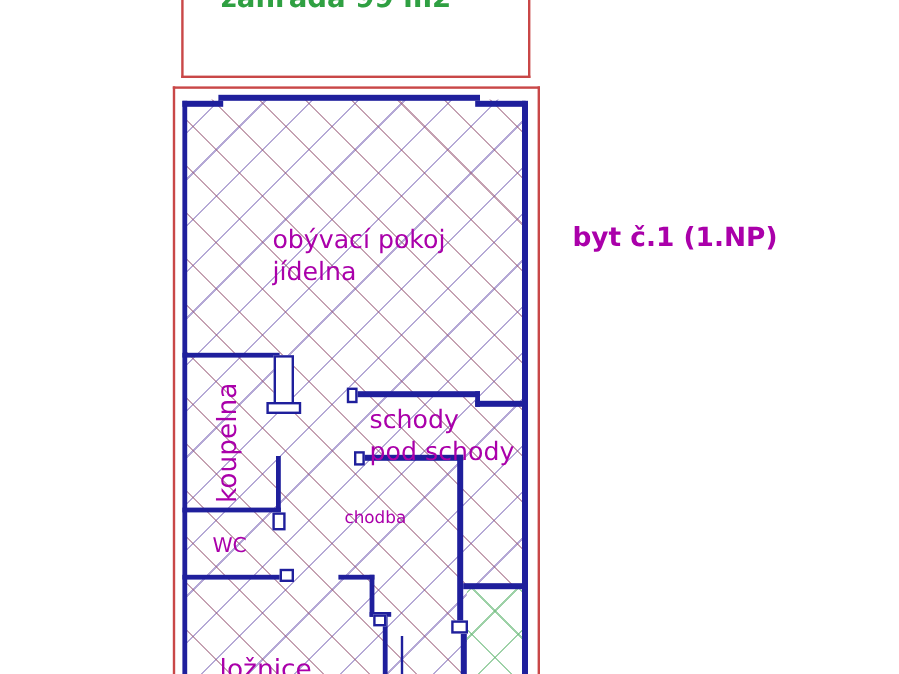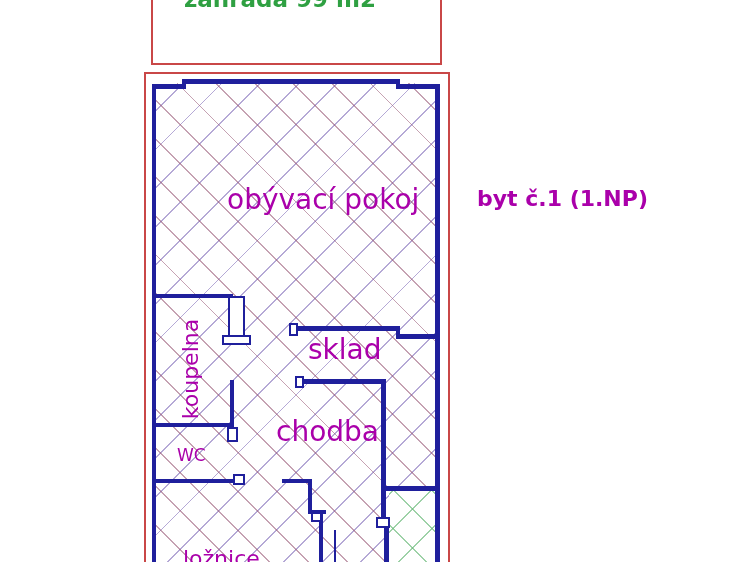--- a/index.html
+++ b/index.html
@@ -28,30 +28,30 @@
     position:absolute;background:#fff;
     background-image:
       repeating-linear-gradient(45deg, transparent 0px, transparent 26px, rgba(105,185,120,0.65) 26px, rgba(105,185,120,0.65) 27.3px),
       repeating-linear-gradient(-45deg, transparent 0px, transparent 26px, rgba(105,185,120,0.65) 26px, rgba(105,185,120,0.65) 27.3px);
   }
   
   .wall{position:absolute;background:#1F1F9C;}
   .jamb{position:absolute;background:#fff;border:2px solid #1F1F9C;box-sizing:border-box;}
   
   .room-label{
-    position:absolute;color:#AA00AA;font-size:28px;line-height:26px;white-space:nowrap;
+    position:absolute;color:#AA00AA;font-size:21px;line-height:26px;white-space:nowrap;
   }
   #label-unit{left:477px;top:185px;font-size:22px;line-height:28px;font-weight:bold;}
   #label-living{left:227px;top:187px;}
   #label-bathroom{
     left:136px;top:356px;width:110px;height:26px;font-size:22px;
     transform:rotate(-90deg);transform-origin:center center;text-align:center;
   }
   #label-wc{left:177px;top:442px;font-size:17px;}
-  #label-hallway{left:276px;top:419px;font-size:28px;}
+  #label-hallway{left:287px;top:419px;font-size:14px;}
   #label-storage{left:308px;top:337px;}
   #label-bedroom{left:183px;top:546px;font-size:22px;}
   #label-garden{
     position:absolute;left:280px;top:-14px;transform:translateX(-50%);
     color:#2FA042;font-size:23px;font-weight:bold;white-space:nowrap;
   }
 </style>
 </head>
 <body>
 
@@ -96,26 +96,28 @@
     </div>
 
   <div id="label-garden">zahrada 99 m2</div>
 
   <div class="room-label" id="label-unit">
     <div>byt č.1 (1.NP)</div>
   </div>
 
   <div class="room-label" id="label-living">
     <div>obývací pokoj</div>
+    <div>jídelna</div>
   </div>
 
   <div class="room-label" id="label-bathroom">koupelna</div>
 
   <div class="room-label" id="label-wc">WC</div>
 
   <div class="room-label" id="label-hallway">chodba</div>
 
   <div class="room-label" id="label-storage">
-    <div>sklad</div>
+    <div>schody</div>
+    <div>pod schody</div>
   </div>
 
   <div class="room-label" id="label-bedroom">ložnice</div>
 </div>
 
 </body></html>

